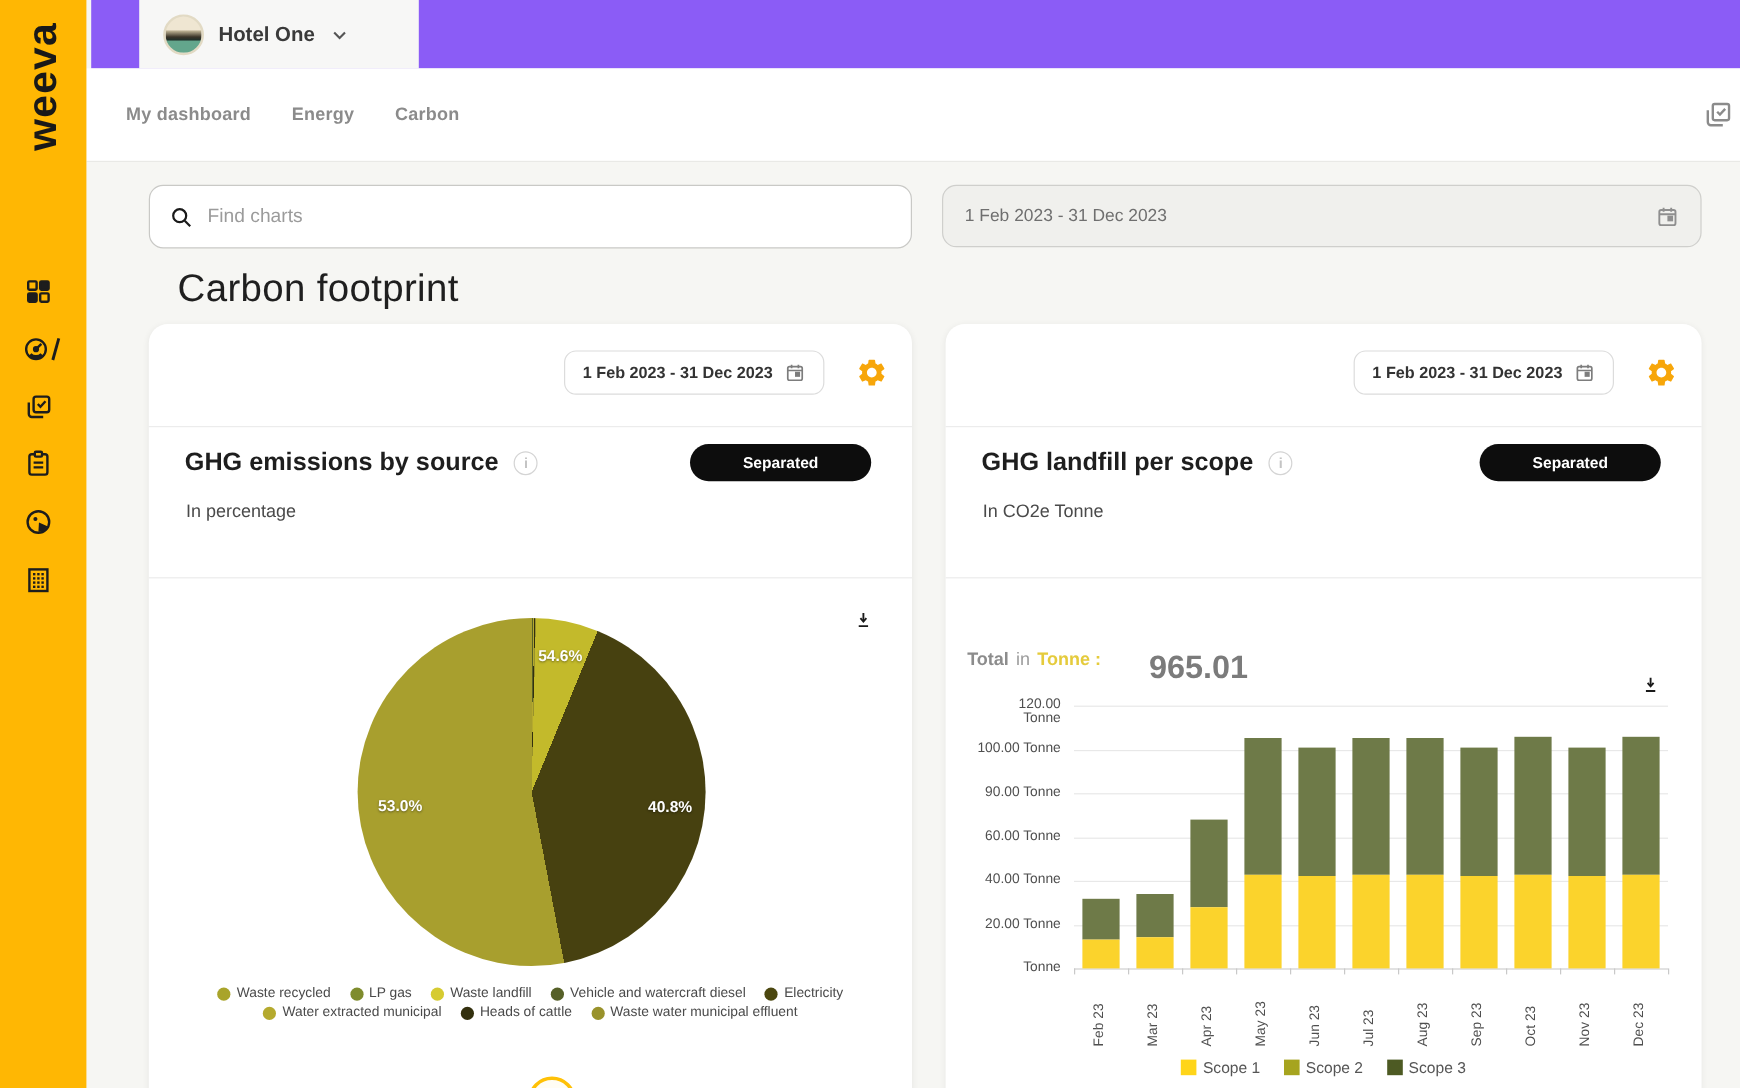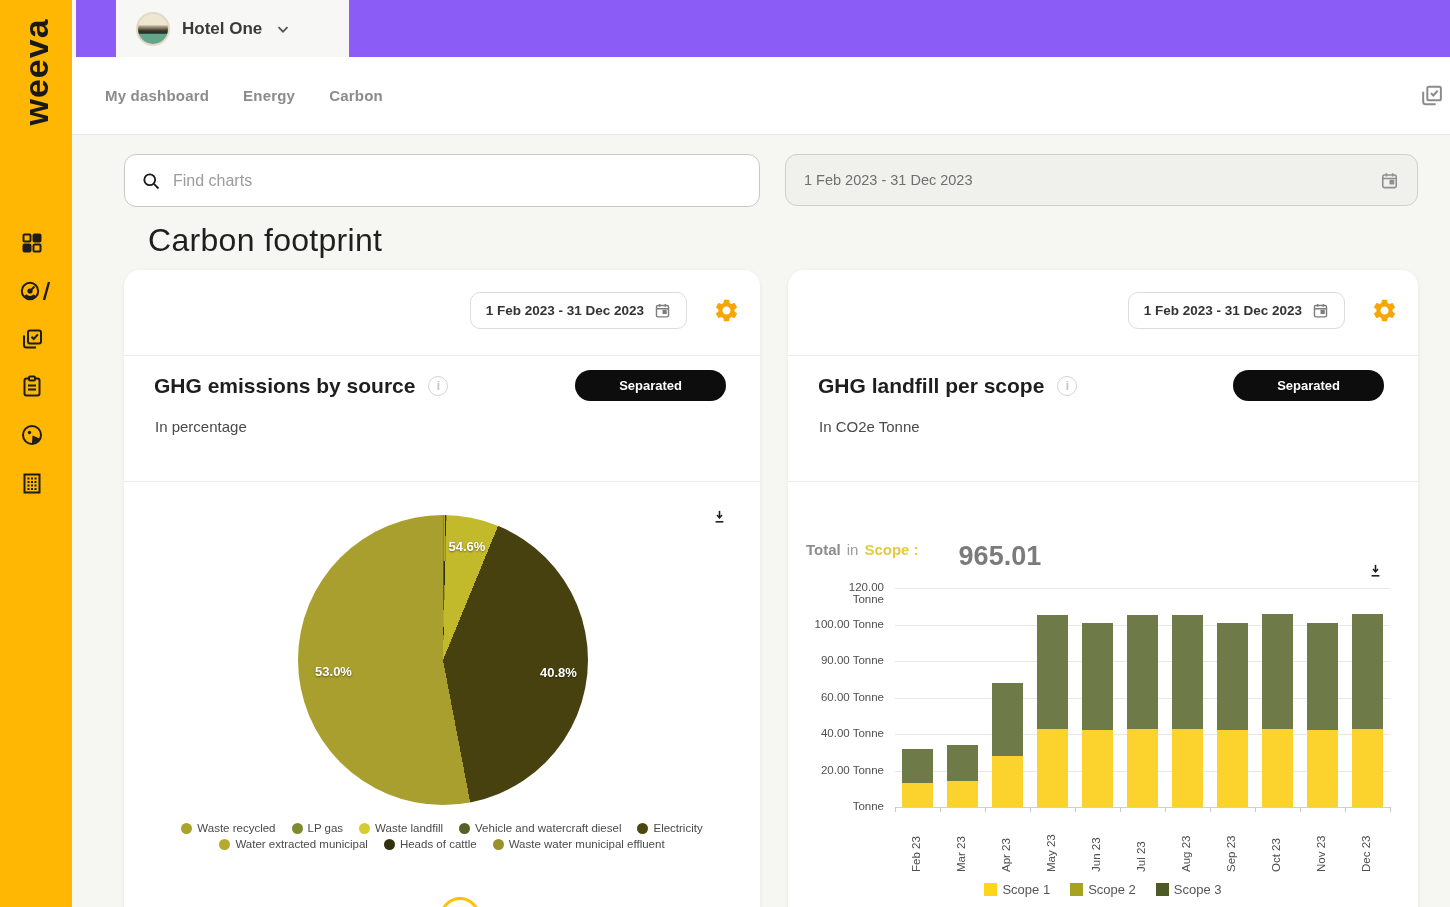--- a/index.html
+++ b/index.html
@@ -277,21 +277,21 @@
       <span class="info-icon">i</span>
     </div>
     <button class="mode-pill">Separated</button>
   </div>
   <div class="card-sub">In CO2e Tonne</div>
   <div class="divider" style="top:211px"></div>
 
   <div class="total-row">
     <span class="total-lbl">Total</span>
     <span class="total-in">in</span>
-    <span class="total-unit">Scope :</span>
+    <span class="total-unit">Tonne :</span>
     <span class="total-val">965.01</span>
   </div>
 
   <div class="dl-btn" style="top:292px; right:34px">
     <svg viewBox="0 0 24 24" width="17" height="17" fill="none" stroke="currentColor" stroke-width="2.2">
       <path d="M12 4 v9"></path>
         <path d="M8.5 10 l3.5 4 3.5-4"></path>
         <path d="M6.5 19.5 h11"></path>
     </svg>
   </div>

